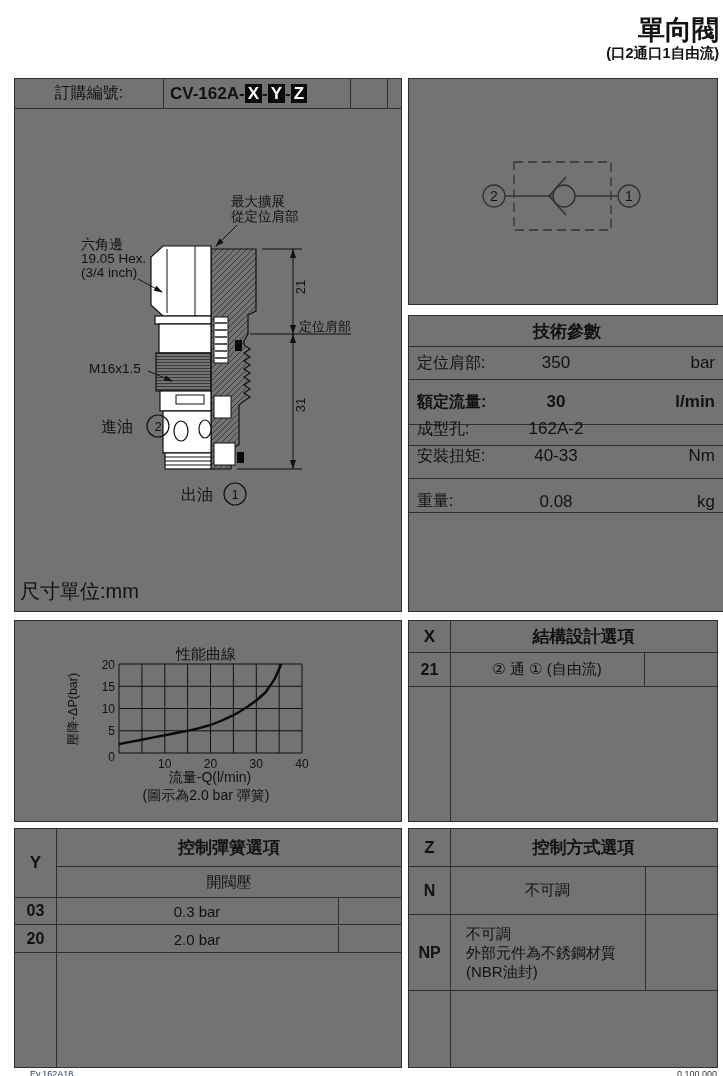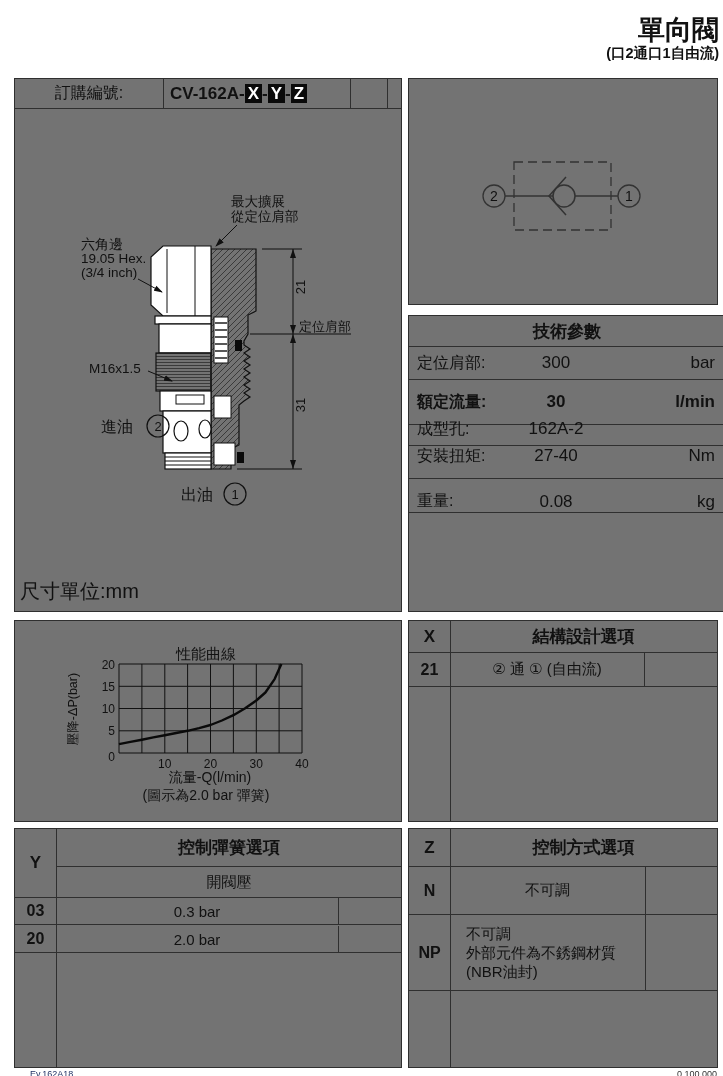--- a/index.html
+++ b/index.html
@@ -152,36 +152,36 @@
       <text x="85" y="122" font-size="14" text-anchor="middle">2</text>
       <circle cx="220" cy="117" r="11" fill="none" stroke="#333" stroke-width="1.3"></circle>
       <text x="220" y="122" font-size="14" text-anchor="middle">1</text>
     </svg>
   </div>
 
   <div class="box" style="left:408px;top:315px;width:318px;height:297px;">
     <div class="row bb cellc ttl" style="top:0;height:31px;">技術參數</div>
     <div class="row bb" style="top:31px;height:33px;align-items:center;">
       <div style="width:90px;padding-left:8px;font-size:16px;box-sizing:border-box;">定位肩部:</div>
-      <div class="cellc" style="width:114px;font-size:17px;">300</div>
+      <div class="cellc" style="width:114px;font-size:17px;">350</div>
       <div style="flex:1;text-align:right;padding-right:10px;font-size:17px;">bar</div>
     </div>
     <div class="row bb" style="top:76px;height:33px;align-items:flex-start;font-weight:bold;">
       <div style="width:90px;padding-left:8px;font-size:16px;box-sizing:border-box;">額定流量:</div>
       <div class="cellc" style="width:114px;font-size:17px;">30</div>
       <div style="flex:1;text-align:right;padding-right:10px;font-size:17px;">l/min</div>
     </div>
     <div class="row bb" style="top:97px;height:33px;align-items:center;">
       <div style="width:90px;padding-left:8px;font-size:16px;box-sizing:border-box;">成型孔:</div>
       <div class="cellc" style="width:114px;font-size:17px;">162A-2</div>
       <div style="flex:1;text-align:right;padding-right:10px;font-size:17px;"></div>
     </div>
     <div class="row bb" style="top:130px;height:33px;align-items:flex-start;">
       <div style="width:90px;padding-left:8px;font-size:16px;box-sizing:border-box;">安裝扭矩:</div>
-      <div class="cellc" style="width:114px;font-size:17px;">27-40</div>
+      <div class="cellc" style="width:114px;font-size:17px;">40-33</div>
       <div style="flex:1;text-align:right;padding-right:10px;font-size:17px;">Nm</div>
     </div>
     <div class="row bb" style="top:164px;height:33px;align-items:flex-end;">
       <div style="width:90px;padding-left:8px;font-size:16px;box-sizing:border-box;">重量:</div>
       <div class="cellc" style="width:114px;font-size:17px;">0.08</div>
       <div style="flex:1;text-align:right;padding-right:10px;font-size:17px;">kg</div>
     </div>
   </div>
 
   <div class="box" style="left:14px;top:620px;width:388px;height:202px;">

